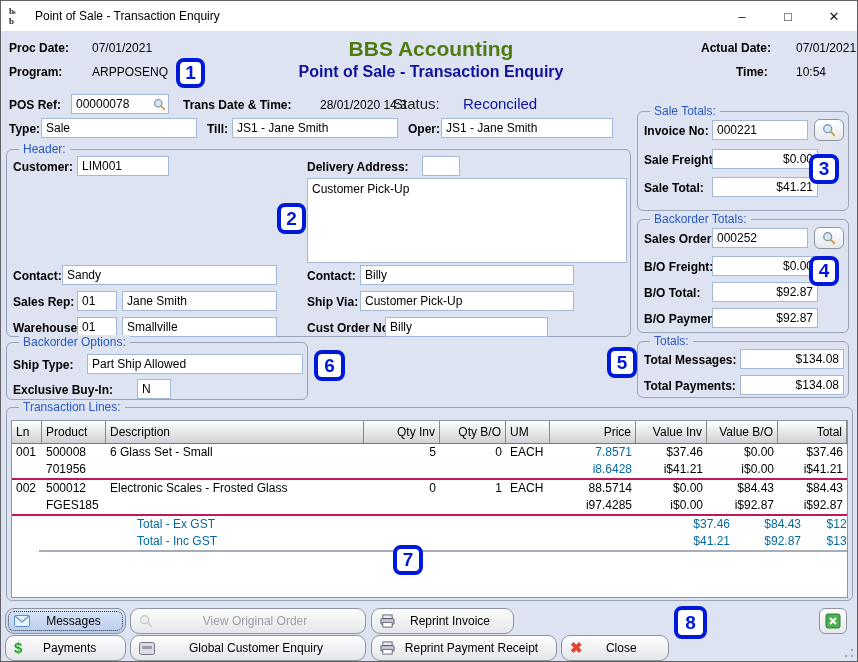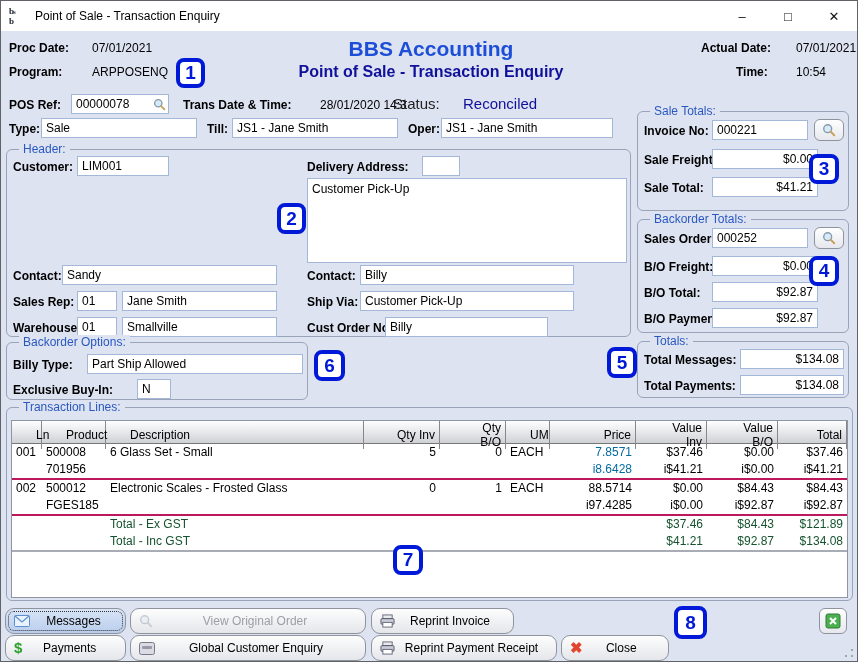--- a/index.html
+++ b/index.html
@@ -22,40 +22,40 @@
   .fld{position:absolute;background:#fff;border:1px solid #a3b8d8;box-sizing:border-box;
     font-size:12px;padding:2px 4px;white-space:nowrap;overflow:hidden;height:20px;}
   .money{text-align:right;}
   .group{position:absolute;border:1px solid #9aa4b8;border-radius:6px;box-sizing:border-box;}
   .legend{position:absolute;top:-8px;left:12px;background:#dde3f1;padding:0 4px;
     color:#2a58c0;font-size:12px;white-space:nowrap;}
   .sbtn{position:absolute;background:linear-gradient(#ffffff,#e6e8ee);border:1px solid #8f949c;
     border-radius:6px;display:flex;align-items:center;justify-content:center;box-sizing:border-box;}
   
   .apptitle{position:absolute;left:230px;top:36px;width:400px;text-align:center;
-    color:#1d4ed8;font-weight:bold;font-size:21px;}
+    color:#4d7c0f;font-weight:bold;font-size:21px;}
   .appsub{position:absolute;left:210px;top:62px;width:440px;text-align:center;
     color:#10109a;font-weight:bold;font-size:16px;}
   .status-lbl{position:absolute;font-size:15px;color:#222;}
   .status-val{position:absolute;font-size:15px;color:#10109a;}
   
   .ann{position:absolute;background:#fff;border:4px solid #0018d8;border-radius:8px;
     color:#0018d8;font-weight:bold;font-size:19px;display:flex;align-items:center;
     justify-content:center;box-sizing:border-box;z-index:50;}
   
   .table{position:absolute;left:4px;top:12px;width:837px;height:178px;background:#fff;
     border:1px solid #8d95a5;box-sizing:border-box;overflow:hidden;}
   .tgrid{display:grid;grid-template-columns:30px 64px 258px 76px 66px 44px 86px 71px 71px 69px;}
   .thead{height:22px;background:linear-gradient(#ffffff,#cfd1d6);border-bottom:1px solid #777;}
   .thead .c{display:flex;align-items:center;padding:0 4px;border-right:1px solid #888;
-    font-size:12px;box-sizing:border-box;margin-left:20px;}
+    font-size:12px;box-sizing:border-box;}
   .trow{grid-auto-rows:17px;border-bottom:2px solid #be185d;}
   .trow .c,.ttot .c{padding:0 4px;font-size:12px;line-height:17px;box-sizing:border-box;
     white-space:nowrap;overflow:hidden;}
-  .ttot{grid-auto-rows:17px;color:#14532d;}
+  .ttot{grid-auto-rows:17px;color:#0369a1;margin-left:27px;}
   .num{text-align:right;justify-content:flex-end;}
   .red{color:#0369a1;}
   .co1{grid-column:1}.co2{grid-column:2}.co3{grid-column:3}.co4{grid-column:4}.co5{grid-column:5}
   .co6{grid-column:6}.co7{grid-column:7}.co8{grid-column:8}.co9{grid-column:9}.co10{grid-column:10}
   .li1{grid-row:1}.li2{grid-row:2}
   .botline{border-bottom:2px solid #a8adb5;}
   
   .btn{position:absolute;height:26px;background:linear-gradient(#fdfdfd,#e4e6ea);
     border:1px solid #8f949c;border-radius:9px;display:flex;align-items:center;
     box-sizing:border-box;font-size:12px;padding:0 8px;gap:0;}
@@ -183,21 +183,21 @@
   <div class="group" style="left:636px;top:340px;width:212px;height:57px">
     <span class="legend">Totals:</span>
     <span class="lbl" style="left:6px;top:11px">Total Messages:</span>
     <div class="fld money" style="left:102px;top:7px;width:104px">$134.08</div>
     <span class="lbl" style="left:6px;top:37px">Total Payments:</span>
     <div class="fld money" style="left:102px;top:33px;width:104px">$134.08</div>
   </div>
 
   <div class="group" style="left:5px;top:341px;width:302px;height:58px">
     <span class="legend">Backorder Options:</span>
-    <span class="lbl" style="left:6px;top:15px">Billy Type:</span>
+    <span class="lbl" style="left:6px;top:15px">Ship Type:</span>
     <div class="fld" style="left:80px;top:11px;width:216px">Part Ship Allowed</div>
     <span class="lbl" style="left:6px;top:40px">Exclusive Buy-In:</span>
     <div class="fld" style="left:130px;top:36px;width:34px">N</div>
   </div>
 
   <div class="group" style="left:5px;top:406px;width:847px;height:194px">
     <span class="legend">Transaction Lines:</span>
     <div class="table">
       <div class="tgrid thead">
         <div class="c">Ln</div>

